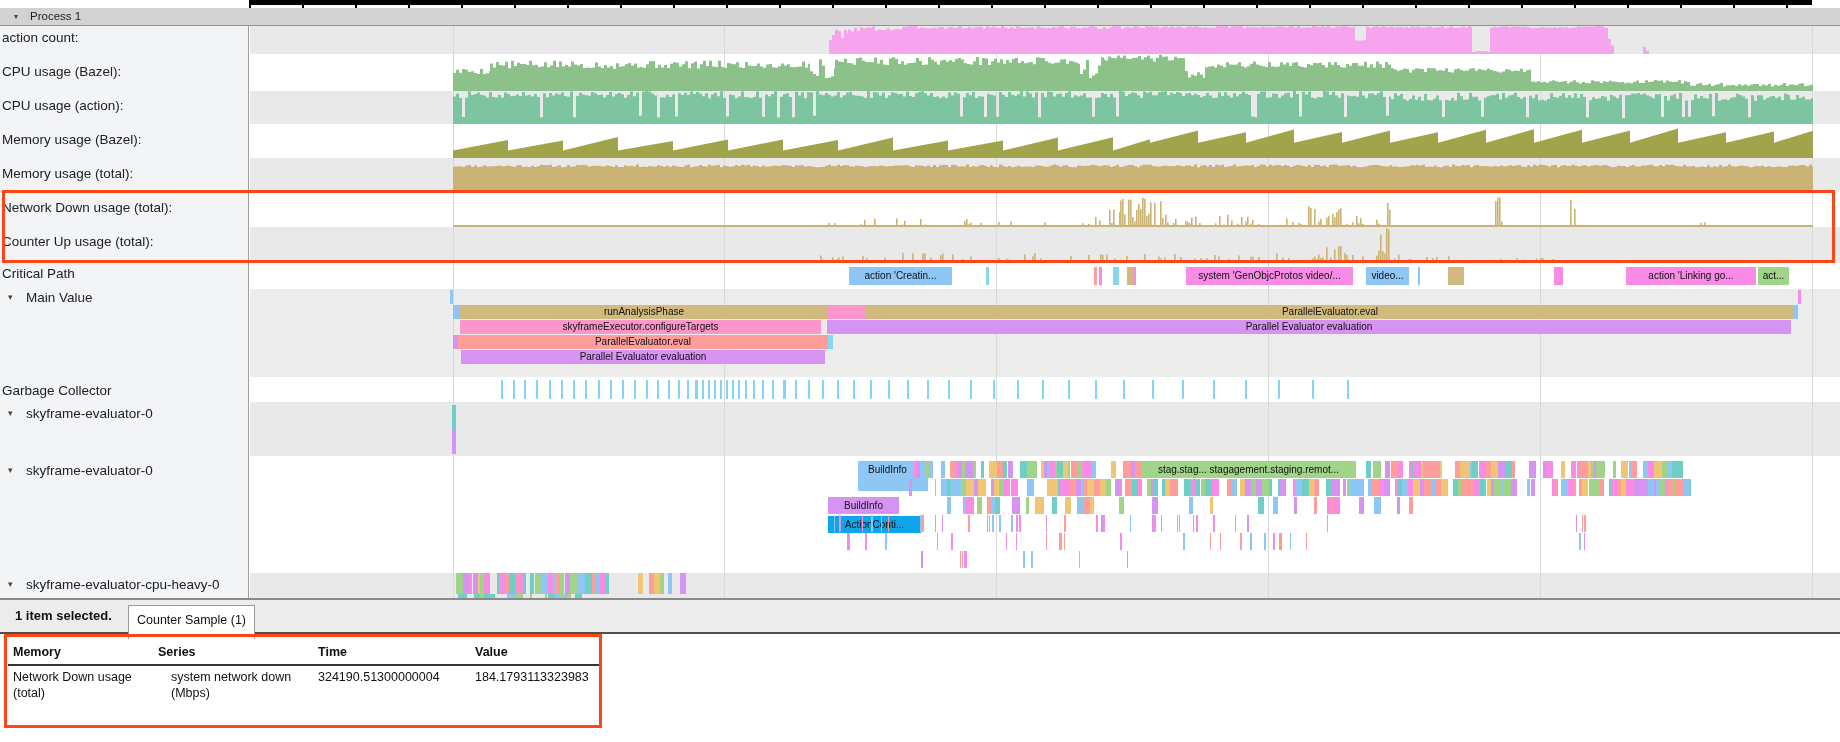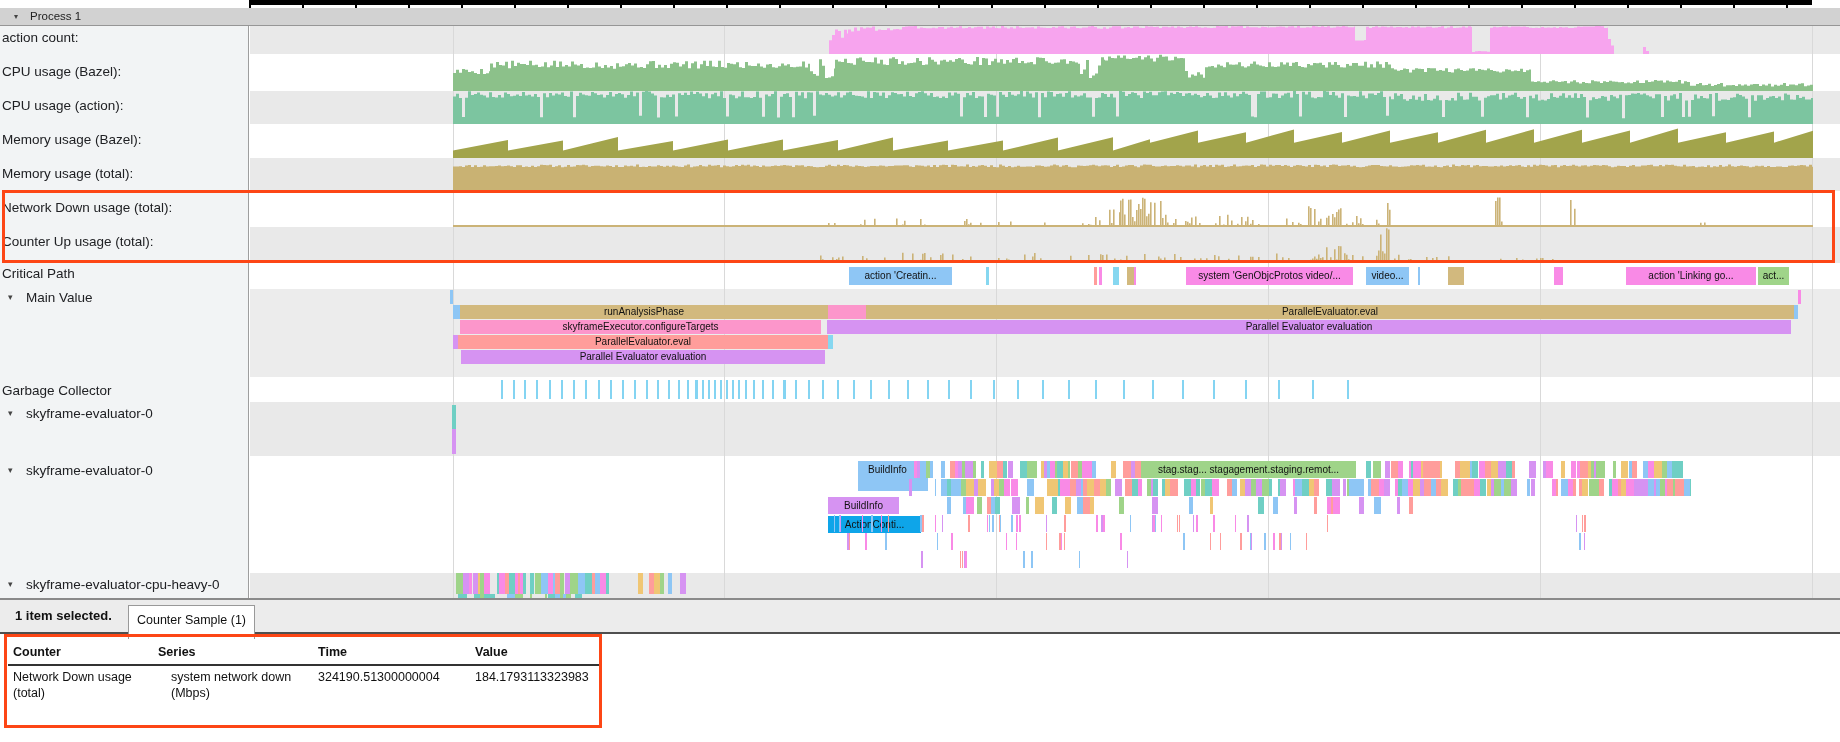--- a/index.html
+++ b/index.html
@@ -615,21 +615,21 @@
       </div>
   </div>
 
   <div class="panel">
     <div class="tabbar">
       <span class="selstat">1 item selected.</span>
     </div>
     <div class="tab">
       <span>Counter Sample (1)</span>
     </div>
-    <div class="thead" style="left:13px;">Counter</div>
+    <div class="thead" style="left:13px;">Memory</div>
     <div class="thead" style="left:158px;">Series</div>
     <div class="thead" style="left:318px;">Time</div>
     <div class="thead" style="left:475px;">Value</div>
     <div class="hline"></div>
     <div class="tcell" style="left:13px;width:120px;">Network Down usage (total)</div>
     <div class="tcell" style="left:171px;width:140px;">system network down (Mbps)</div>
     <div class="tcell" style="left:318px;width:150px;">324190.51300000004</div>
     <div class="tcell" style="left:475px;width:150px;">184.1793113323983</div>
   </div>
 

